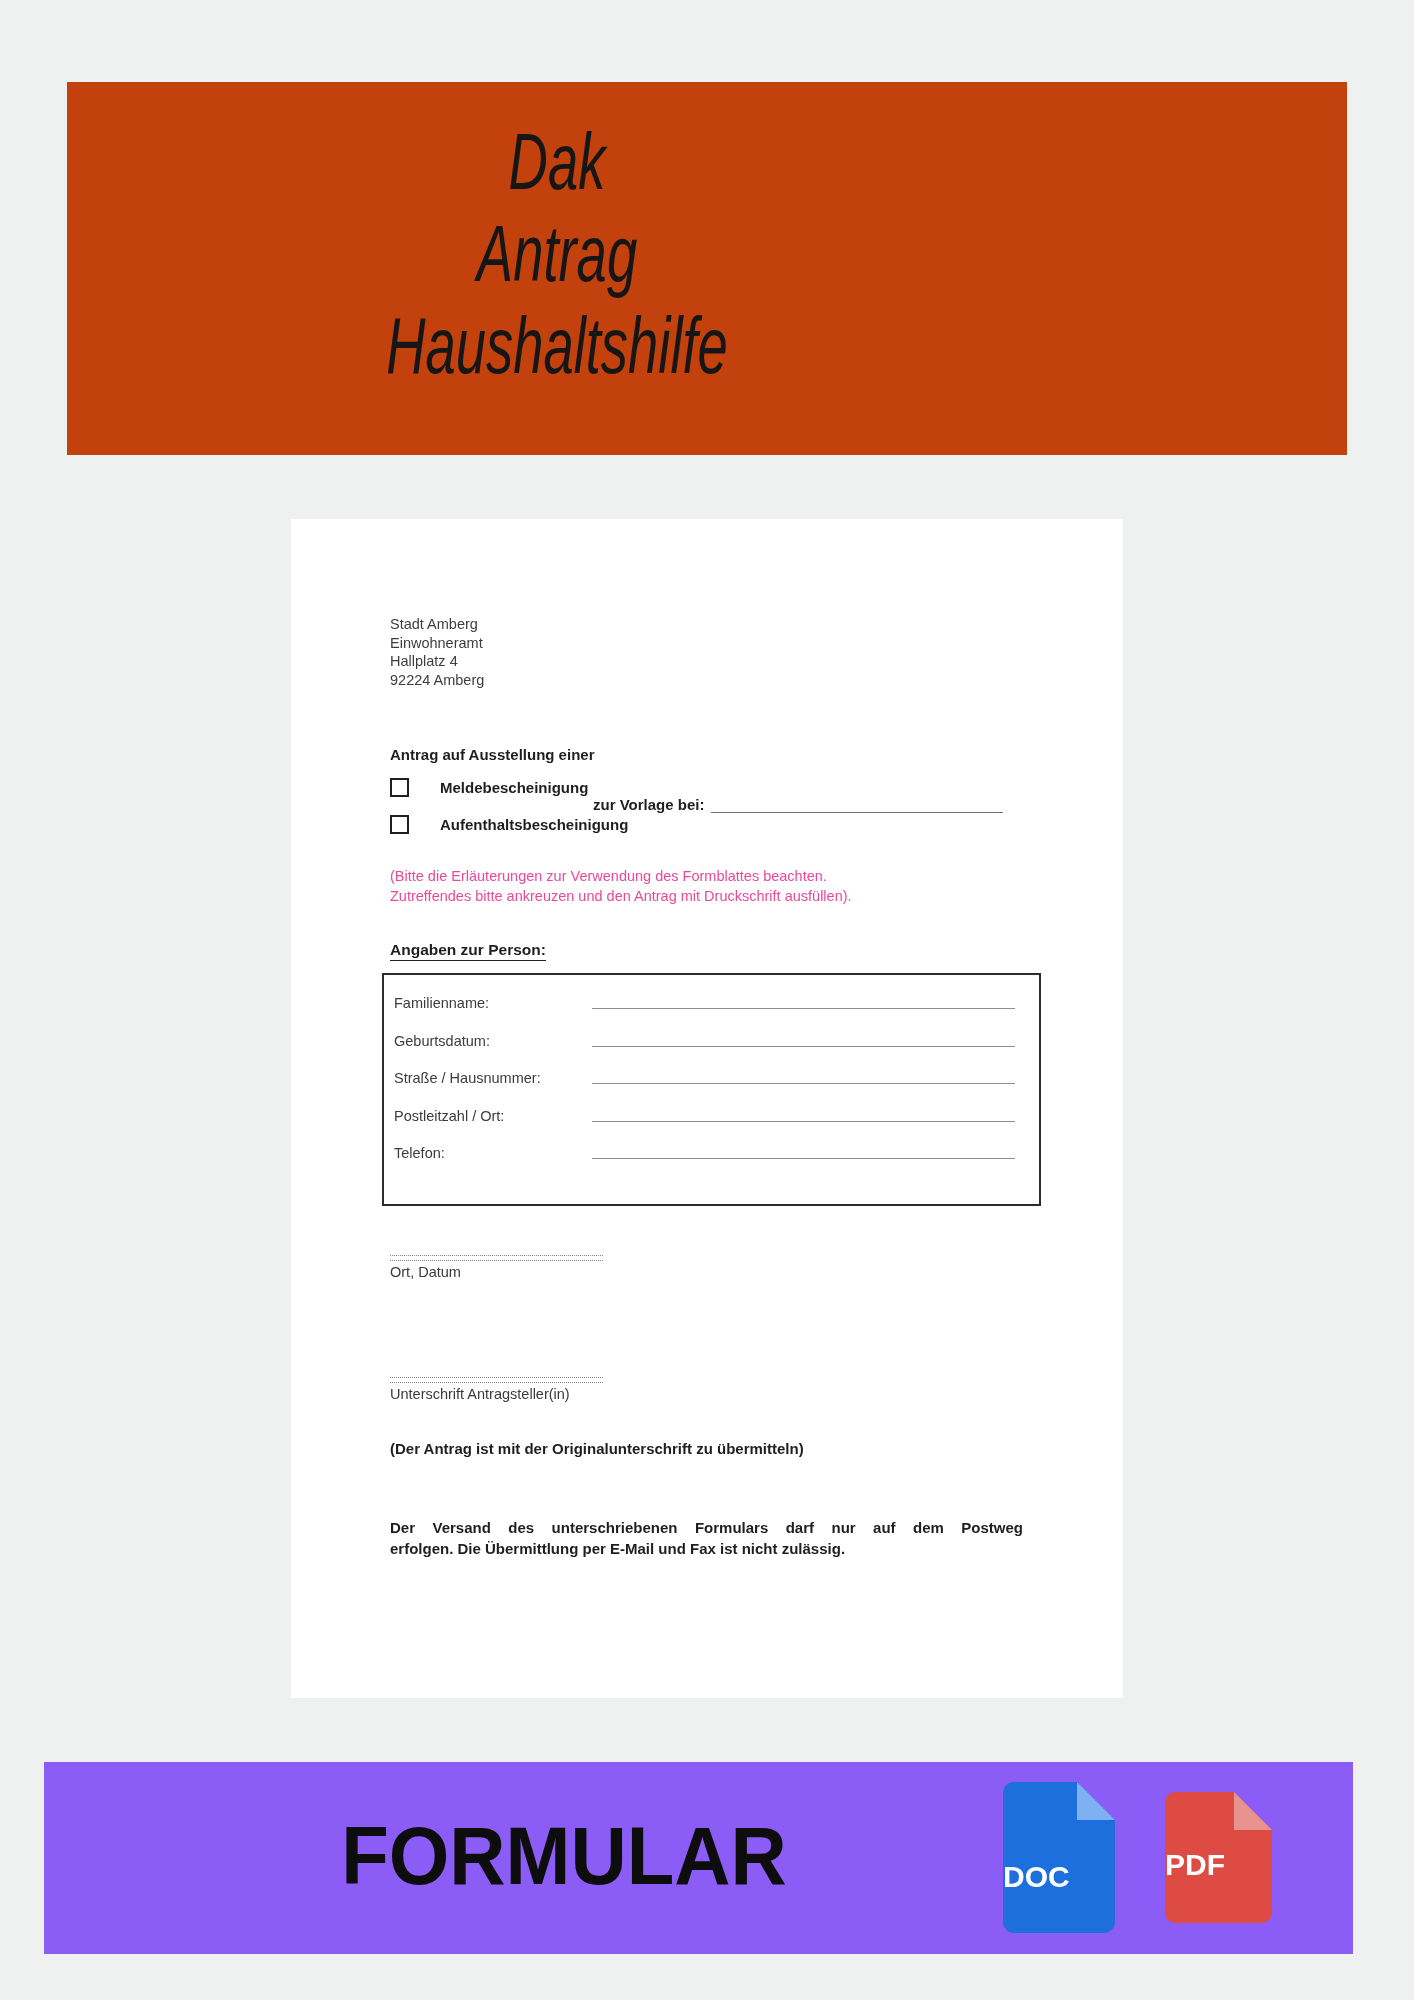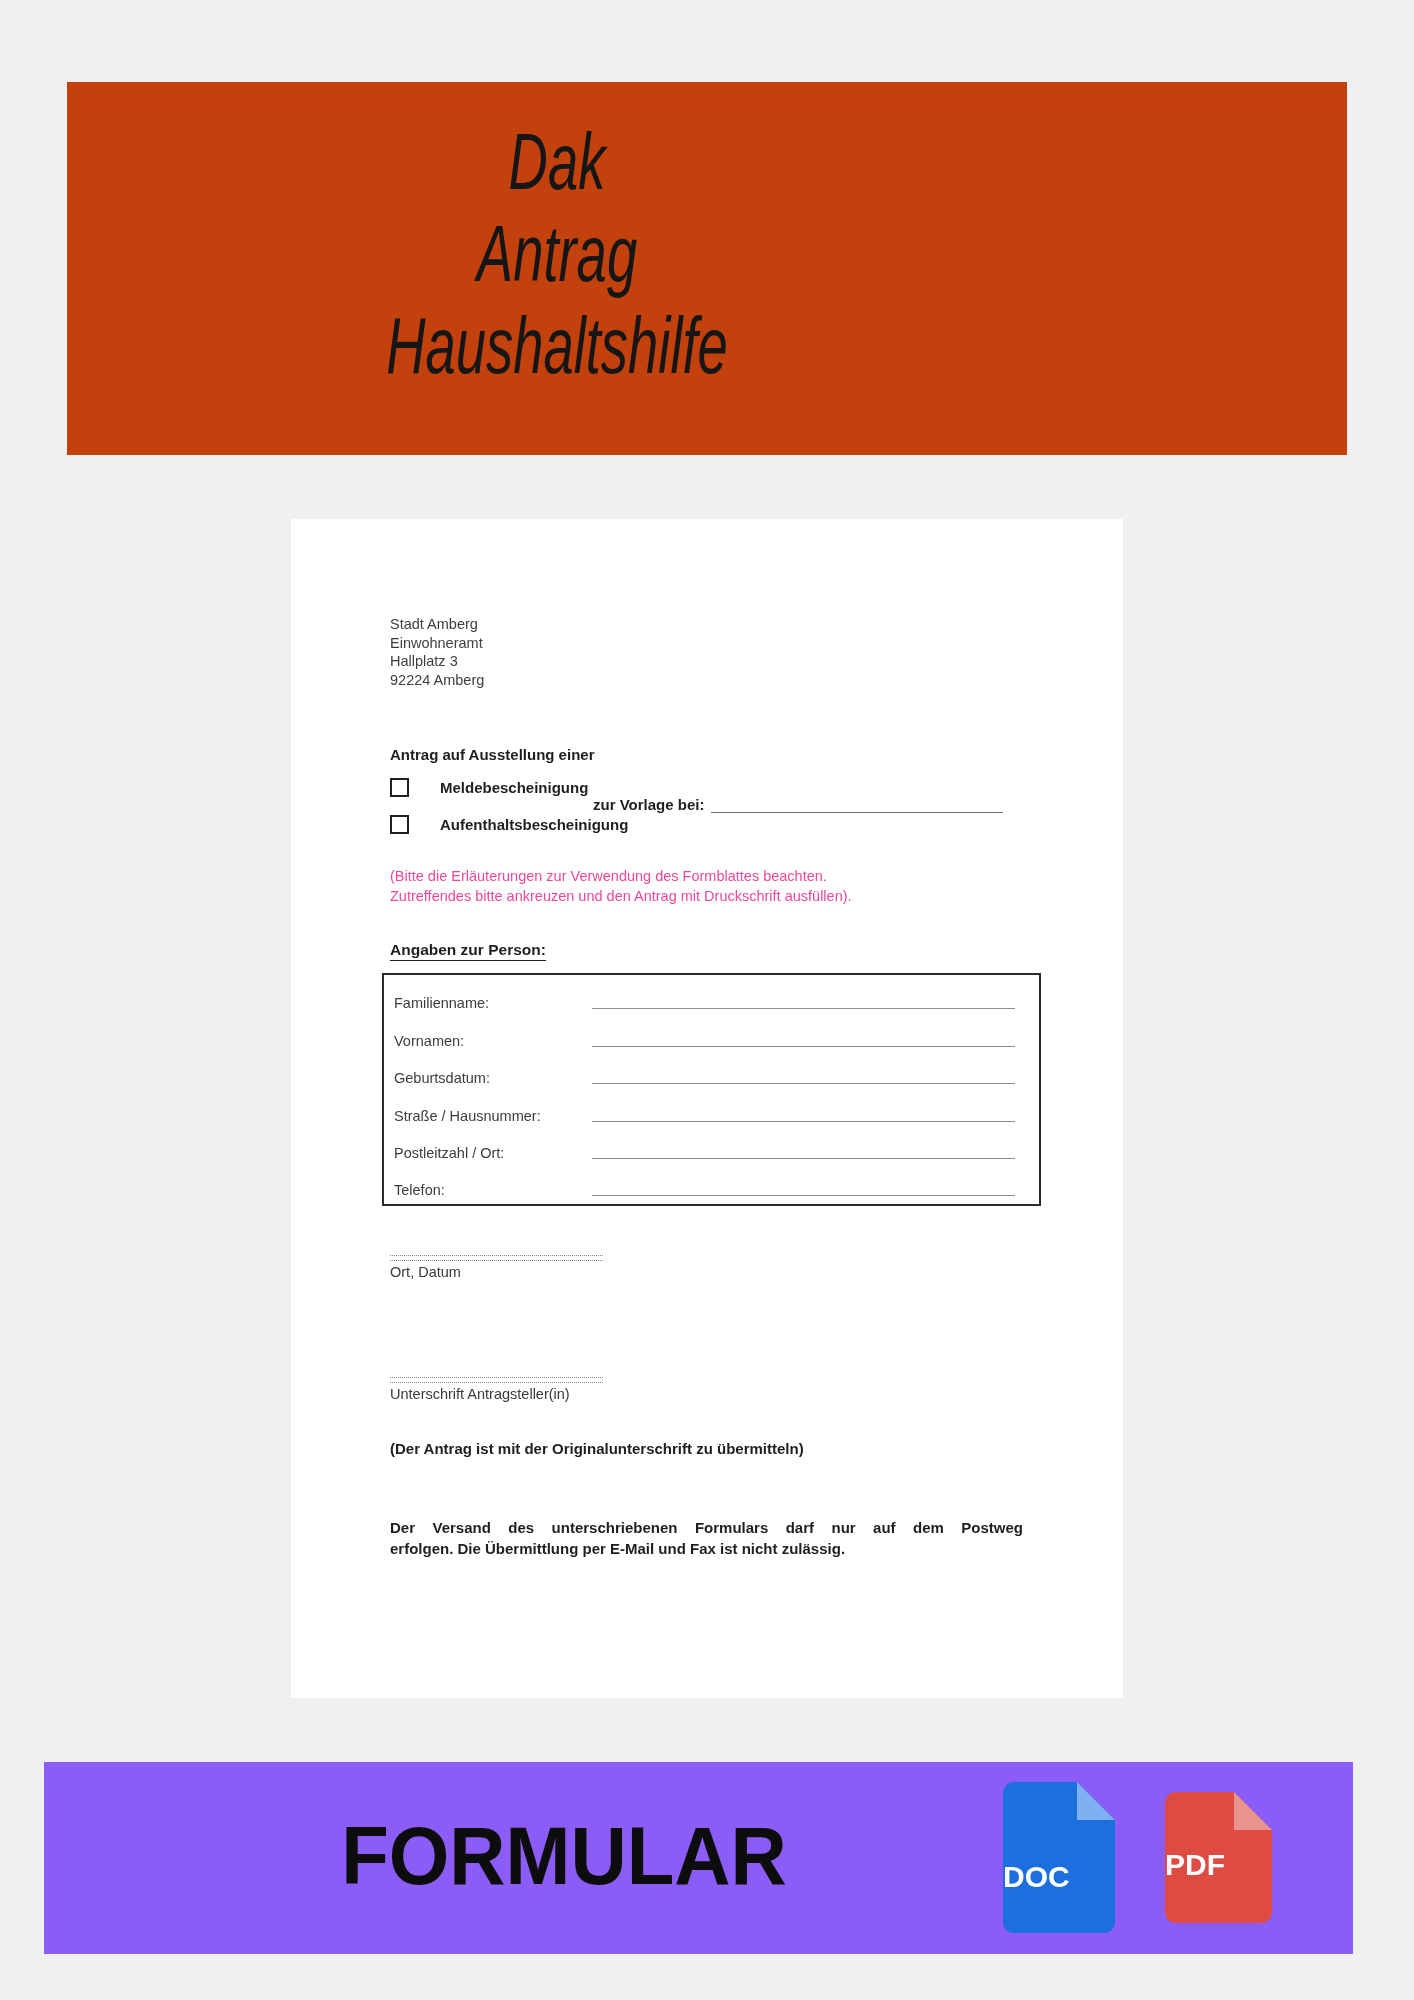--- a/index.html
+++ b/index.html
@@ -68,21 +68,21 @@
       <span class="title-line">Antrag</span>
       <span class="title-line">Haushaltshilfe</span>
     </h1>
   </section>
 
   <section class="doc-page">
 
     <div class="abs addr">
       <div>Stadt Amberg</div>
       <div>Einwohneramt</div>
-      <div>Hallplatz 3</div>
+      <div>Hallplatz 4</div>
       <div>92224 Amberg</div>
     </div>
 
     <div class="abs h-bold antrag-heading">Antrag auf Ausstellung einer</div>
 
     <div class="abs cb-row cb-row-1">
       <span class="cb-box"></span>
       <span class="h-bold">Meldebescheinigung</span>
     </div>
 
@@ -99,24 +99,20 @@
     <div class="abs note">
       <div>(Bitte die Erläuterungen zur Verwendung des Formblattes beachten.</div>
       <div>Zutreffendes bitte ankreuzen und den Antrag mit Druckschrift ausfüllen).</div>
     </div>
 
     <div class="abs h-bold person-heading">Angaben zur Person:</div>
 
     <div class="abs person-table">
       <div class="p-row">
         <span class="p-label">Familienname:</span>
-        <span class="p-line"></span>
-      </div>
-      <div class="p-row">
-        <span class="p-label">Vornamen:</span>
         <span class="p-line"></span>
       </div>
       <div class="p-row">
         <span class="p-label">Geburtsdatum:</span>
         <span class="p-line"></span>
       </div>
       <div class="p-row">
         <span class="p-label">Straße / Hausnummer:</span>
         <span class="p-line"></span>
       </div>

